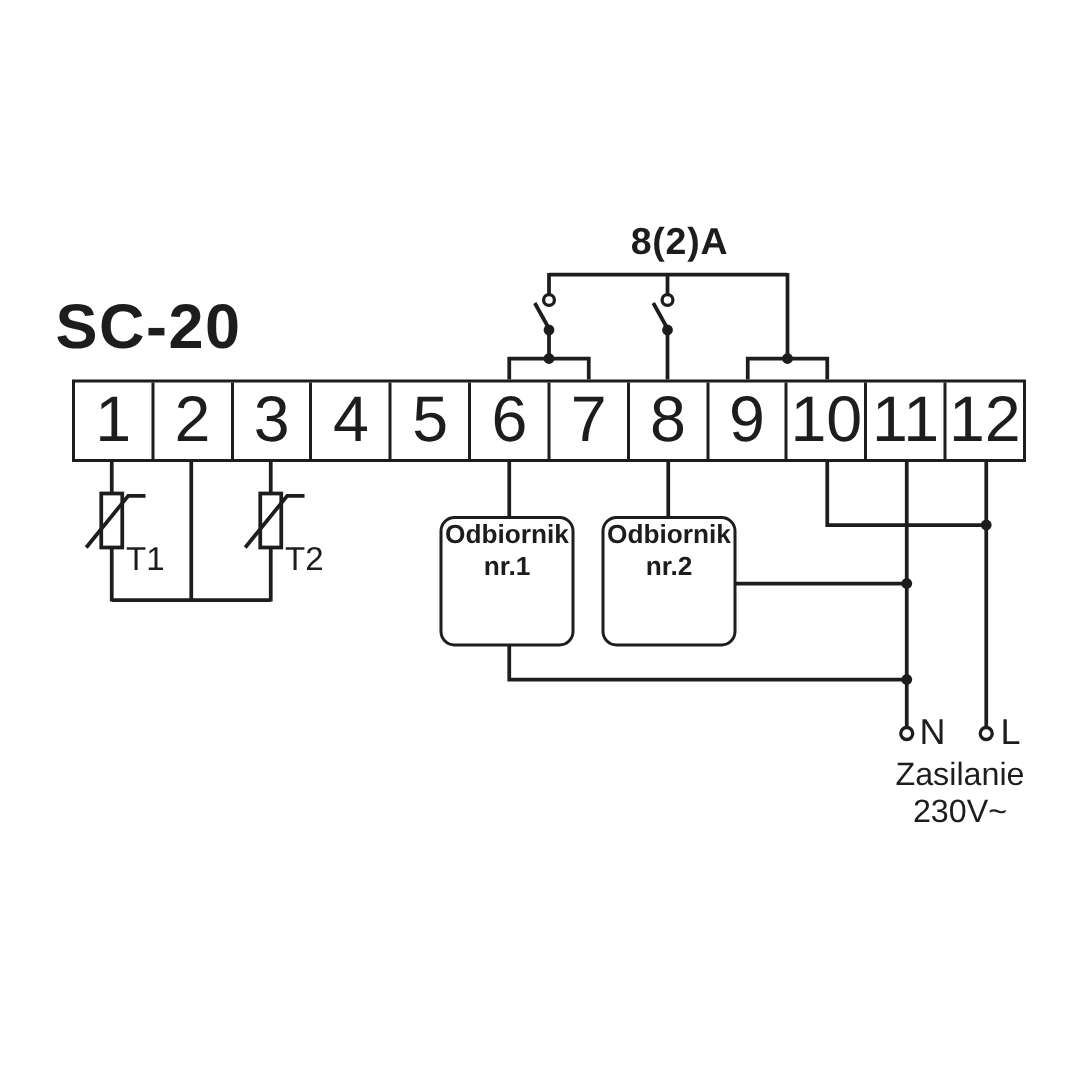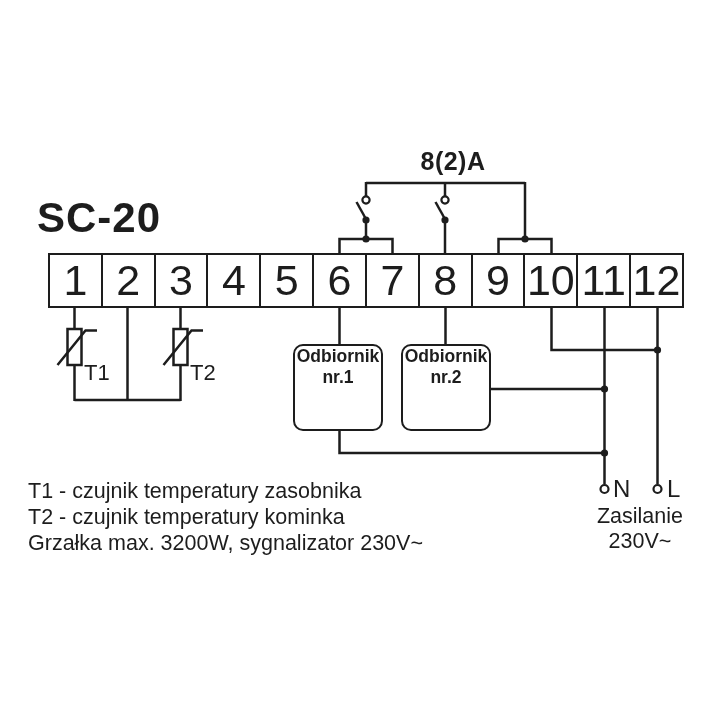--- a/index.html
+++ b/index.html
@@ -171,25 +171,20 @@
 
   <div class="box box1">
     <div>Odbiornik</div>
     <div>nr.1</div>
   </div>
   <div class="box box2">
     <div>Odbiornik</div>
     <div>nr.2</div>
   </div>
 
-  <div class="notes">
-    <div>T1 - czujnik temperatury zasobnika</div>
-    <div>T2 - czujnik temperatury kominka</div>
-    <div>Grzałka max. 3200W, sygnalizator 230V~</div>
-  </div>
 
   <div class="nl n">N</div>
   <div class="nl l">L</div>
   <div class="supply">
     <div>Zasilanie</div>
     <div>230V~</div>
   </div>
 
 </div>
 

